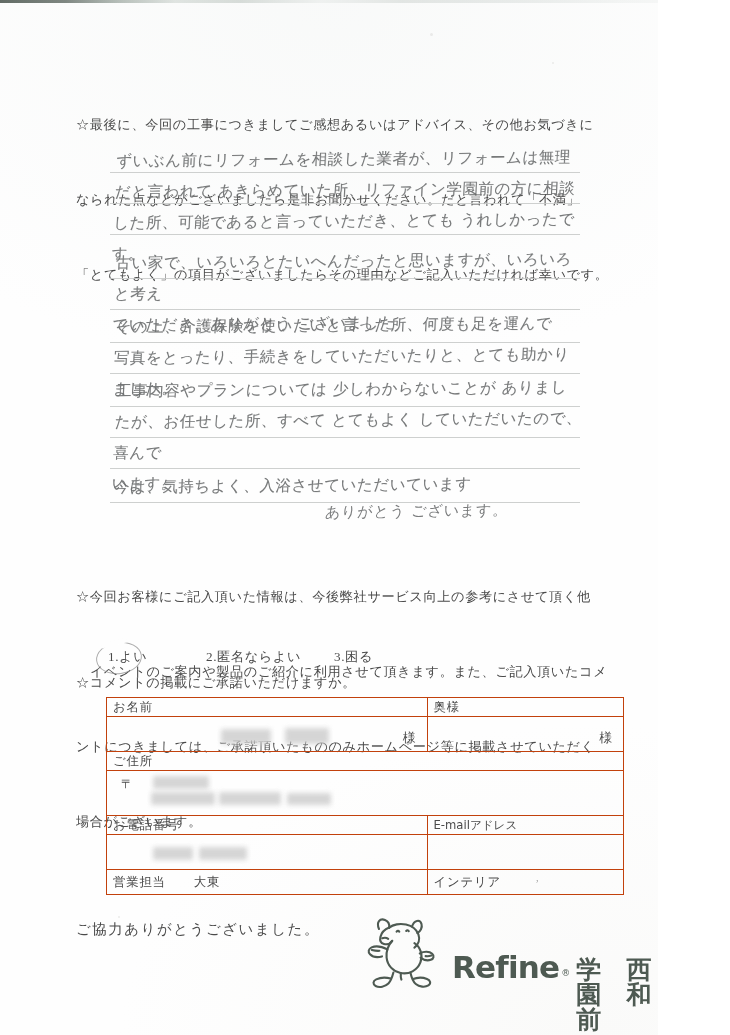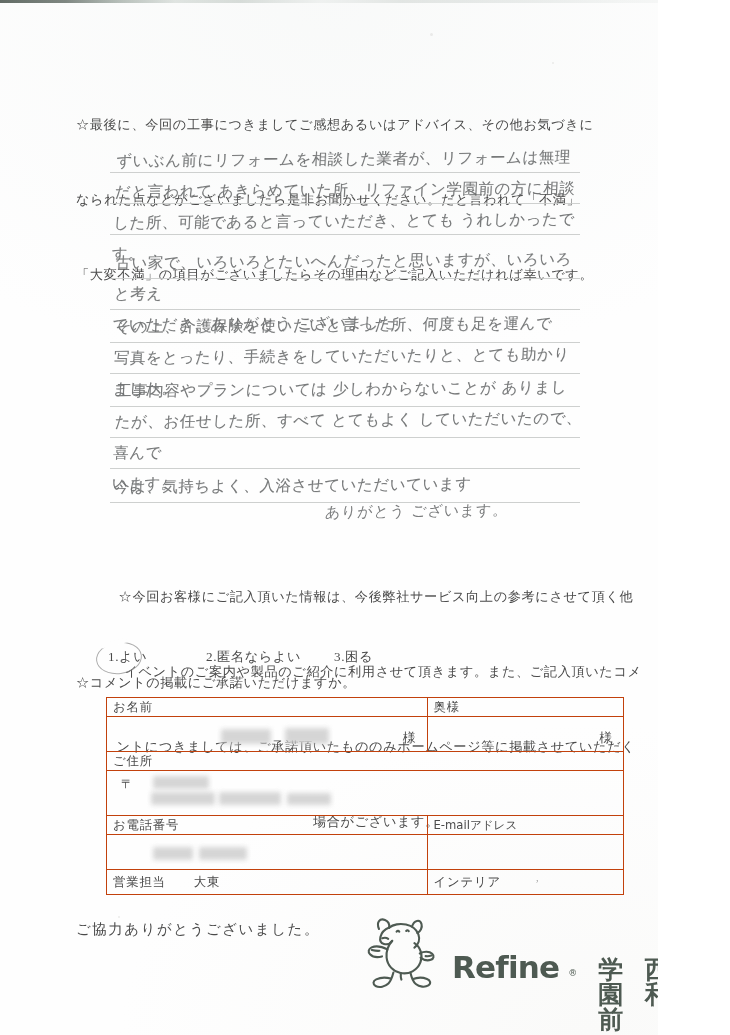--- a/index.html
+++ b/index.html
@@ -48,21 +48,21 @@
   .printed-block {
     position: absolute;
     font-family: "Liberation Serif", "DejaVu Serif", serif;
     color: #4a4a4a;
     font-size: 13.2px;
     line-height: 25px;
     letter-spacing: .6px;
     white-space: pre-wrap;
   }
   #intro-block { left: 76px; top: 62px; width: 600px; }
-  #notice-block { left: 76px; top: 534px; width: 600px; text-align: center; }
+  #notice-block { left: 76px; top: 534px; width: 600px; }
   #consent-question { left: 76px; top: 620px; width: 600px; }
 
   .printed-line { display: block; }
   .indent-1 { padding-left: 14px; }
 
   
   #consent-options {
     position: absolute;
     left: 108px; top: 648px;
     width: 480px; height: 26px;
@@ -212,21 +212,21 @@
   #bear-mark {
     position: absolute;
     left: 0; top: 0;
     width: 98px; height: 78px;
   }
   #brand-text {
     position: absolute;
     left: 100px; top: 36px;
     display: flex;
     align-items: baseline;
-    gap: 9px;
+    gap: 2px;
   }
   .brand-refine {
     font-family: "DejaVu Sans", sans-serif;
     font-weight: bold;
     font-size: 31px;
     letter-spacing: -0.8px;
     color: #4e5a52;
     line-height: 1;
   }
   .brand-reg {
@@ -236,21 +236,21 @@
     position: relative;
     top: -2px;
   }
   .brand-jp {
     font-family: "DejaVu Sans", sans-serif;
     font-weight: bold;
     font-size: 25px;
     letter-spacing: .5px;
     color: #4e5a52;
     line-height: 1;
-    margin-left: 12px;
+    margin-left: 4px;
   }
   .brand-jp2 {
     margin-left: 12px;
   }
 </style>
 </head>
 <body>
 
 <div id="page">
 
@@ -258,21 +258,21 @@
   <div class="scan-wash"></div>
 
   <div class="speck" style="left:430px;top:33px;width:3px;height:3px;"></div>
   <div class="speck" style="left:552px;top:62px;width:2px;height:2px;"></div>
   <div class="speck" style="left:660px;top:1005px;width:3px;height:3px;"></div>
   <div class="speck" style="left:118px;top:916px;width:2px;height:2px;"></div>
 
   <div class="printed-block" id="intro-block">
     <span class="printed-line">☆最後に、今回の工事につきましてご感想あるいはアドバイス、その他お気づきに</span>
     <span class="printed-line">なられた点などがございましたら是非お聞かせください。だと言われて「不満」</span>
-    <span class="printed-line">「大変不満」の項目がございましたらその理由などご記入いただければ幸いです。</span>
+    <span class="printed-line">「とてもよく」の項目がございましたらその理由などご記入いただければ幸いです。</span>
   </div>
 
   <div id="handwriting-area">
 
     <div class="rule-line" style="top:22px;"></div>
     <div class="rule-line" style="top:53px;"></div>
     <div class="rule-line" style="top:84px;"></div>
 
     <div class="rule-line" style="top:128px;"></div>
     <div class="rule-line" style="top:159px;"></div>

